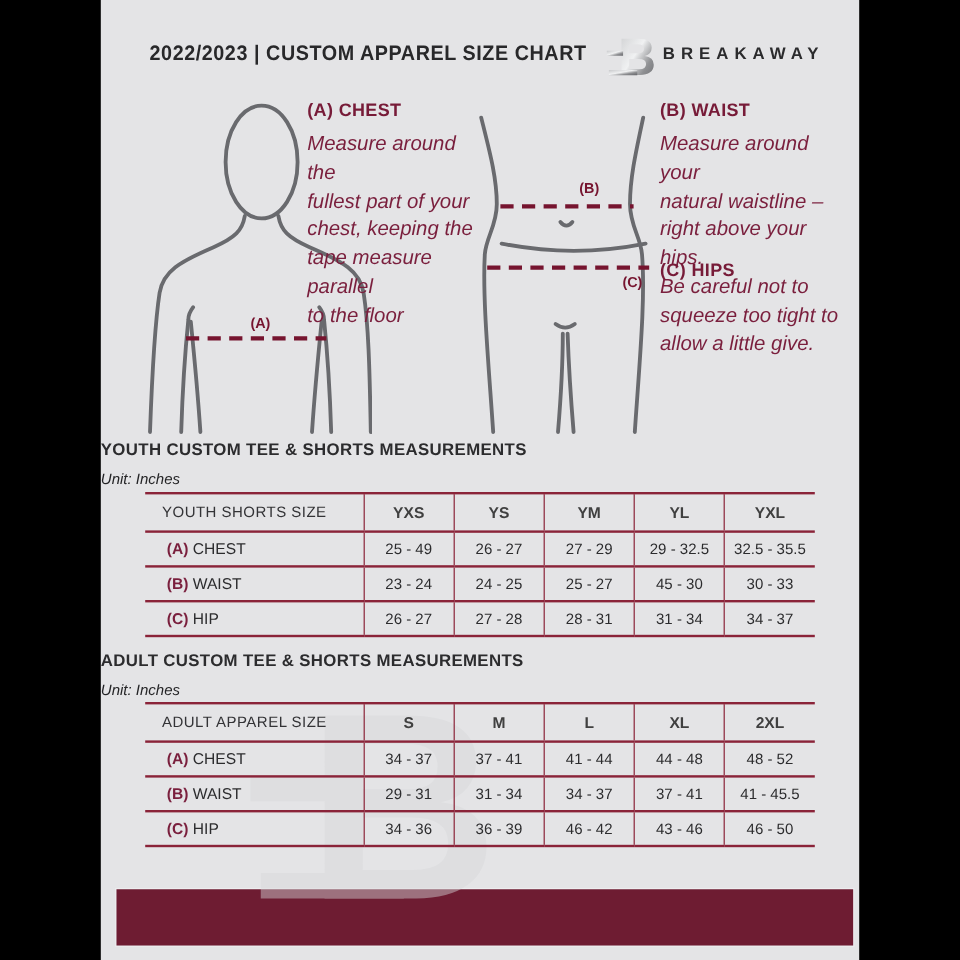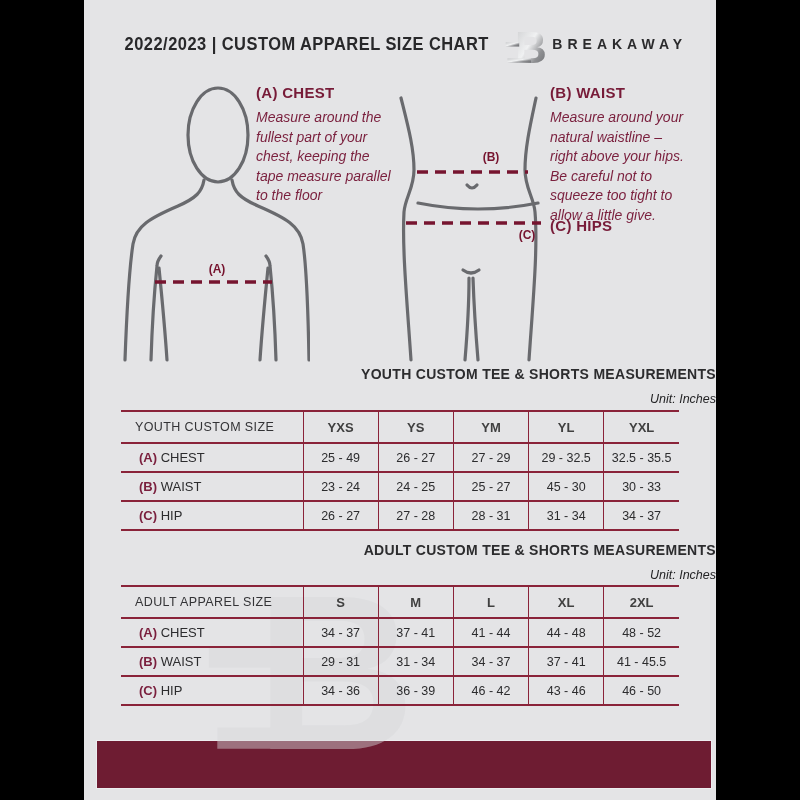--- a/index.html
+++ b/index.html
@@ -25,23 +25,23 @@
     font-size:14px; font-weight:bold; color:#2b2b2d; letter-spacing:5px;
   }
   
   .figsvg { position:absolute; }
   .measure-label {
     position:absolute; width:34px; text-align:center;
     font-size:12px; font-weight:bold; color:#76142f;
   }
   .instr { position:absolute; color:#7a1f3d; }
   .instr h3 { font-size:15px; font-weight:bold; letter-spacing:.3px; margin-bottom:7px; color:#771b38; }
-  .instr p { font-size:14px; font-style:italic; line-height:1.4; white-space:pre-line; }
-  
-  .tbl-title-block { position:absolute; left:0; width:100%; text-align:right; color:#2c2c2e; z-index:2;padding-left:16px; }
+  .instr p { font-size:17px; font-style:italic; line-height:1.4; white-space:pre-line; }
+  
+  .tbl-title-block { position:absolute; left:0; width:100%; text-align:left; color:#2c2c2e; z-index:2; }
   .tbl-title { font-size:14px; font-weight:bold; letter-spacing:.3px; }
   .tbl-unit { font-size:12.5px; font-style:italic; margin-top:10px; color:#242426; }
   .tblwrap { position:absolute; left:37px; z-index:2; }
   table { border-collapse:collapse; table-layout:fixed; width:558px; border-top:2px solid #8a2339; }
   th, td { border-bottom:2px solid #8a2339; vertical-align:middle; }
   th + th, td + td { border-left:1px solid #8a2339; }
   thead tr { height:32px; }
   tbody tr { height:29px; }
   th { font-size:13px; font-weight:bold; color:#404040; text-align:center; }
   th.lbl { font-weight:normal; text-align:left; padding-left:14px; font-size:12.5px; letter-spacing:.4px; color:#333336; }
@@ -148,21 +148,21 @@
         <colgroup>
             <col class="c0">
             <col>
             <col>
             <col>
             <col>
             <col>
           </colgroup>
         <thead>
           <tr>
-            <th class="lbl">YOUTH CUSTOM SIZE</th>
+            <th class="lbl">YOUTH SHORTS SIZE</th>
             <th>YXS</th>
             <th>YS</th>
             <th>YM</th>
             <th>YL</th>
             <th>YXL</th>
           </tr>
         </thead>
         <tbody>
           <tr>
             <td class="lbl"><span class="pfx">(A)</span> <span>CHEST</span></td>

